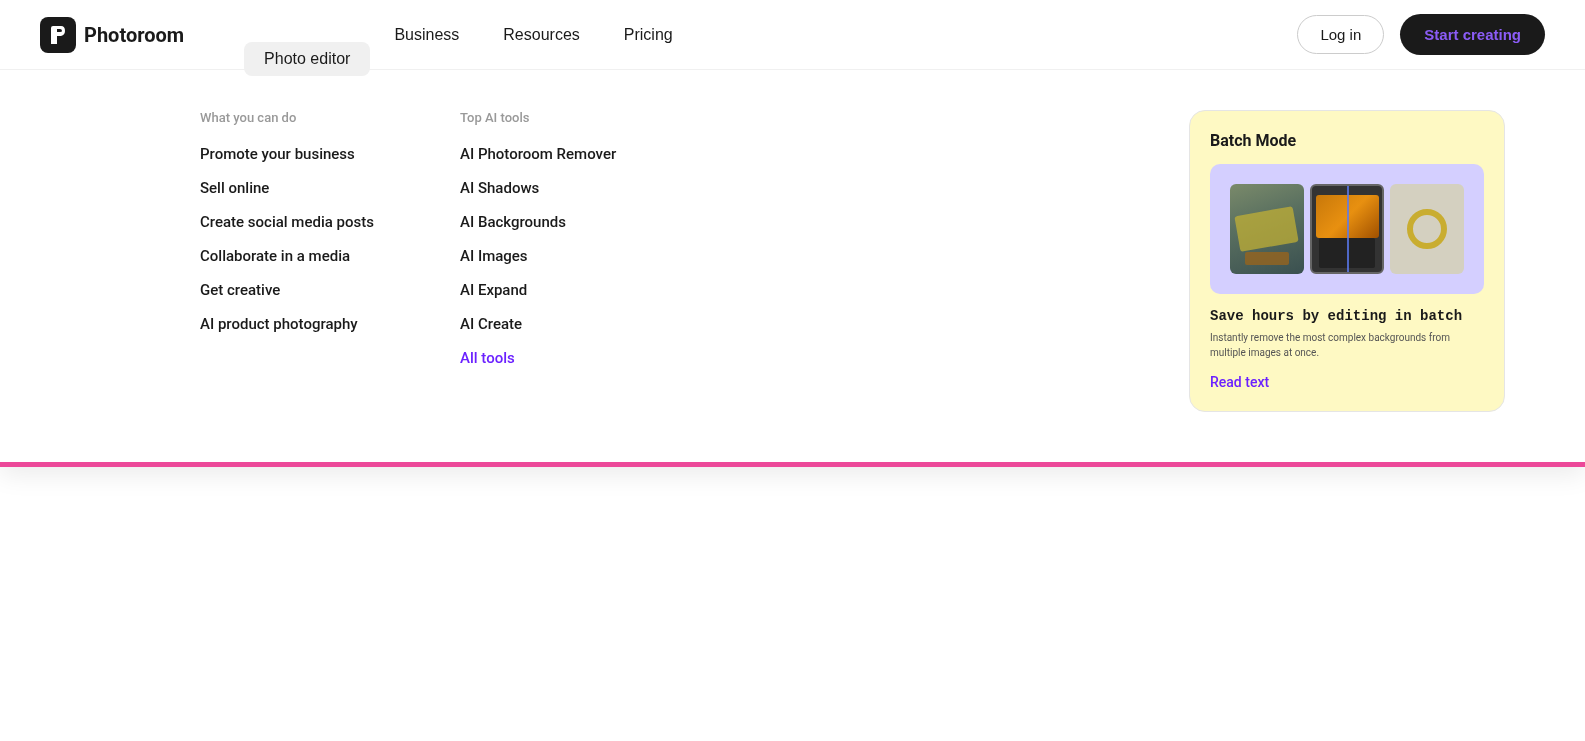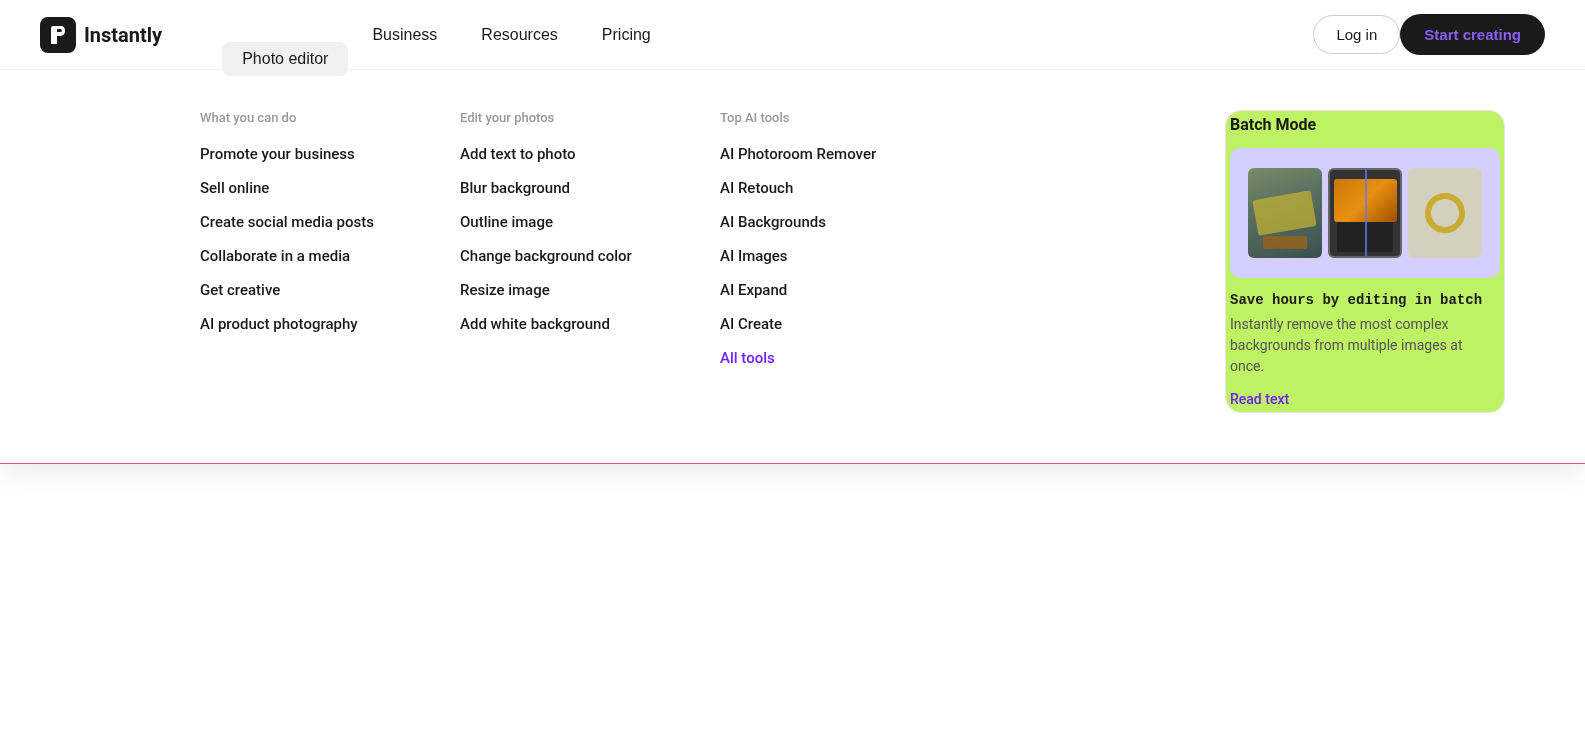--- a/index.html
+++ b/index.html
@@ -56,21 +56,21 @@
       border: none;
       background: transparent;
     }
     .nav-item.active {
       background: #f0f0f0;
       margin-top: 48px;
     }
     .nav-actions {
       display: flex;
       align-items: center;
-      gap: 0;
+      gap: 16px;
     }
     .btn-login {
       padding: 10px 22px;
       border-radius: 50px;
       font-size: 15px;
       font-weight: 500;
       border: 1.5px solid #ccc;
       background: #fff;
       cursor: pointer;
       color: #1a1a1a;
@@ -86,21 +86,21 @@
       cursor: pointer;
     }
 
     
     .dropdown-panel {
       position: absolute;
       top: 70px;
       left: 0;
       right: 0;
       background: #fff;
-      border-bottom: 1px solid #ec4899;
+      border-bottom: 5px solid #ec4899;
       box-shadow: 0 8px 24px rgba(0,0,0,0.08);
       padding: 40px 80px 50px 200px;
       display: flex;
       gap: 60px;
       z-index: 9;
     }
 
     .dropdown-col {
       min-width: 200px;
     }
@@ -120,25 +120,25 @@
       cursor: pointer;
       text-decoration: none;
     }
     .dropdown-item.purple {
       color: #6b21ff;
     }
 
     
     .batch-card {
       margin-left: auto;
-      background: #bef264;
+      background: #fef9c3;
       border: 1px solid #e5e5e5;
       border-radius: 16px;
-      width: 280px;
-      padding: 4px;
+      width: 316px;
+      padding: 20px;
       flex-shrink: 0;
     }
     .batch-card-title {
       font-size: 16px;
       font-weight: 700;
       margin-bottom: 14px;
       color: #1a1a1a;
     }
     .batch-card-image {
       width: 100%;
@@ -175,21 +175,21 @@
       background: linear-gradient(135deg, #c8b870 0%, #d4c878 50%, #c0a840 100%);
     }
     .batch-card-desc-title {
       font-size: 14px;
       font-weight: 600;
       color: #1a1a1a;
       margin-bottom: 6px;
       font-family: Liberation Mono, monospace;
     }
     .batch-card-desc {
-      font-size: 14px;
+      font-size: 10px;
       color: #555;
       line-height: 1.5;
       margin-bottom: 12px;
     }
     .batch-card-link {
       font-size: 14px;
       color: #6b21ff;
       font-weight: 500;
       cursor: pointer;
       text-decoration: none;
@@ -348,21 +348,21 @@
 </head>
 <body>
 
 <nav class="navbar">
   <div class="logo-area">
     <div class="logo-icon">
       <svg width="22" height="22" viewBox="0 0 22 22" fill="none">
         <path d="M4 4 Q4 2 6 2 L14 2 Q18 2 18 7 Q18 11 14 12 L10 12 L10 20 L4 20 Z M10 8 L13 8 Q15 8 15 7 Q15 5 13 5 L10 5 Z" fill="white"></path>
       </svg>
     </div>
-    <span class="logo-text">Instantly</span>
+    <span class="logo-text">Photoroom</span>
   </div>
 
   <div class="nav-items">
     <button class="nav-item active">Photo editor</button>
     <button class="nav-item">Business</button>
     <button class="nav-item">Resources</button>
     <button class="nav-item">Pricing</button>
   </div>
 
   <div class="nav-actions">
@@ -376,34 +376,25 @@
   <div class="dropdown-col">
     <div class="dropdown-col-header">What you can do</div>
     <a class="dropdown-item">Promote your business</a>
     <a class="dropdown-item">Sell online</a>
     <a class="dropdown-item">Create social media posts</a>
     <a class="dropdown-item">Collaborate in a media</a>
     <a class="dropdown-item">Get creative</a>
     <a class="dropdown-item">AI product photography</a>
   </div>
 
-  <div class="dropdown-col">
-    <div class="dropdown-col-header">Edit your photos</div>
-    <a class="dropdown-item">Add text to photo</a>
-    <a class="dropdown-item">Blur background</a>
-    <a class="dropdown-item">Outline image</a>
-    <a class="dropdown-item">Change background color</a>
-    <a class="dropdown-item">Resize image</a>
-    <a class="dropdown-item">Add white background</a>
-  </div>
 
   <div class="dropdown-col">
     <div class="dropdown-col-header">Top AI tools</div>
     <a class="dropdown-item">AI Photoroom Remover</a>
-    <a class="dropdown-item">AI Retouch</a>
+    <a class="dropdown-item">AI Shadows</a>
     <a class="dropdown-item">AI Backgrounds</a>
     <a class="dropdown-item">AI Images</a>
     <a class="dropdown-item">AI Expand</a>
     <a class="dropdown-item">AI Create</a>
     <a class="dropdown-item purple">All tools</a>
   </div>
 
   <div class="batch-card">
     <div class="batch-card-title">Batch Mode</div>
     <div class="batch-card-image">

